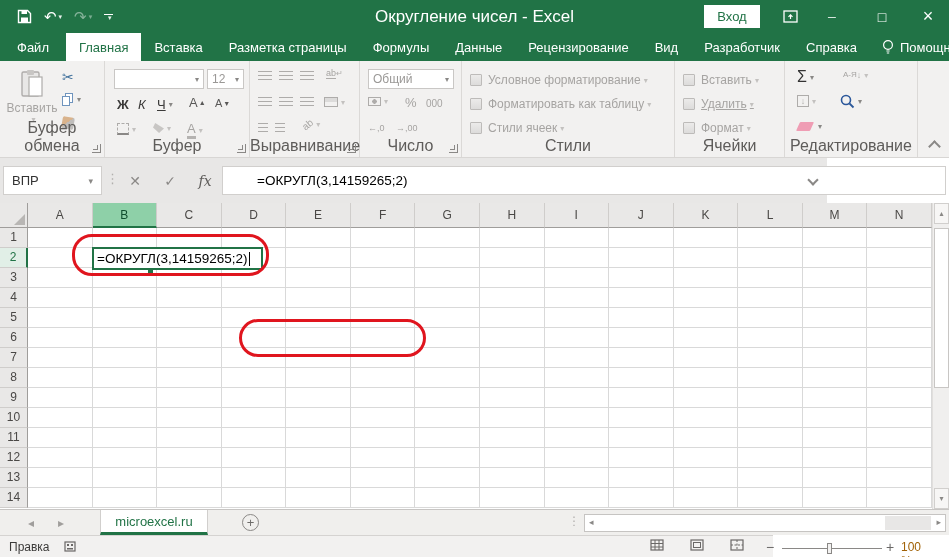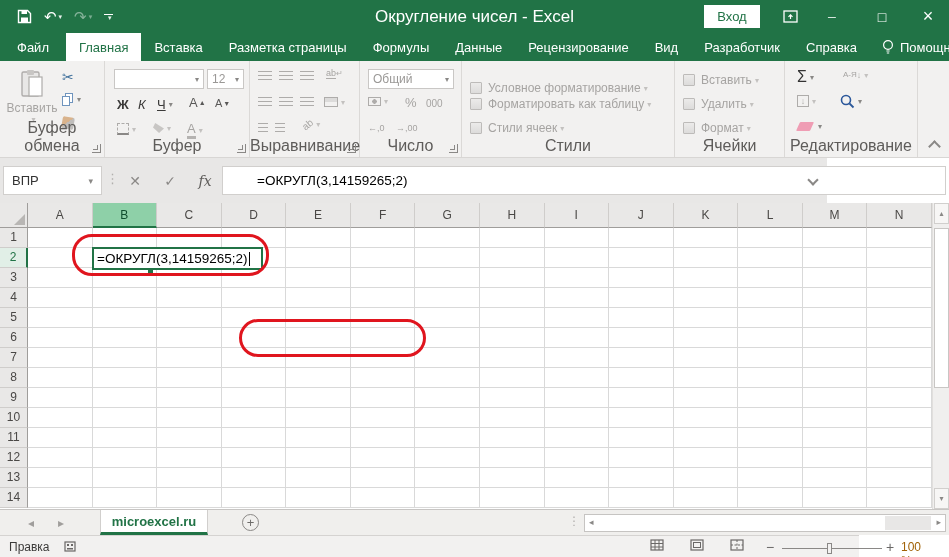--- a/index.html
+++ b/index.html
@@ -88,29 +88,29 @@
   .oval-cell{left:72px;top:234px;width:197px;height:42px}
 
   
   .vscroll{position:absolute;left:932px;top:203px;width:17px;height:306px;background:#f0efee;border-left:1px solid #e1dfdd}
   .vs-btn{position:absolute;left:1px;width:15px;height:21px;background:#f7f6f5;border:1px solid #d1cfcd;color:#8a8886;font-size:8px;display:flex;align-items:center;justify-content:center}
   .vs-thumb{position:absolute;left:1px;top:25px;width:15px;height:160px;background:#fff;border:1px solid #c8c6c4}
 
   
   .sheettabs{position:absolute;left:0;top:509px;width:949px;height:26px;background:#f0efed;border-top:1px solid #c7c5c3}
   .navarrow{position:absolute;top:6px;color:#a09e9c;font-size:12px}
-  .sheet-tab{position:absolute;left:100px;top:0;width:108px;height:25px;background:#fff;border-left:1px solid #d1cfcd;border-right:1px solid #d1cfcd;border-bottom:3px solid var(--green);display:flex;align-items:center;justify-content:center;font-weight:bold;font-size:13px;color:var(--green)}
+  .sheet-tab{position:absolute;left:100px;top:0;width:108px;height:25px;background:#fff;border-left:1px solid #d1cfcd;border-right:1px solid #d1cfcd;border-bottom:3px solid var(--green);display:flex;align-items:center;justify-content:center;font-weight:normal;font-size:13px;color:var(--green)}
   .addsheet{position:absolute;left:242px;top:4px;width:17px;height:17px;border:1px solid #8a8886;border-radius:50%;color:#6d6b69;font-size:13px;line-height:15px;text-align:center}
   .hs-dots{position:absolute;left:568px;top:4px;color:#b1afad;font-size:12px}
   .hscroll{position:absolute;left:584px;top:4px;width:362px;height:18px;background:#fff;border:1px solid #c6c4c2}
   .hs-arrow{position:absolute;top:2px;color:#8a8886;font-size:9px}
   .hs-shade{position:absolute;right:14px;top:1px;width:46px;height:14px;background:#e8e7e6}
 
   
-  .statusbar{position:absolute;left:0;top:535px;width:859px;height:22px;background:var(--ribbon-bg);border-top:1px solid #d5d3d1;font-size:12px;color:var(--dark)}
+  .statusbar{position:absolute;left:0;top:535px;width:773px;height:22px;background:var(--ribbon-bg);border-top:1px solid #d5d3d1;font-size:12px;color:var(--dark)}
   .sb-mode{position:absolute;left:9px;top:4px}
   .sb-macro{position:absolute;left:64px;top:4px}
   .viewicons{position:absolute;left:650px;top:3px;display:flex;gap:26px;color:#6a6867}
   .zoom-minus{position:absolute;left:766px;top:3px;color:#6a6867;font-size:14px}
   .zoom-track{position:absolute;left:782px;top:12px;width:100px;height:1px;background:#8a8886}
   .zoom-tick{position:absolute;left:830px;top:8px;width:1px;height:9px;background:#8a8886}
   .zoom-handle{position:absolute;left:827px;top:7px;width:5px;height:11px;background:#f2f1f0;border:1px solid #8a8886}
   .zoom-plus{position:absolute;left:886px;top:3px;color:#6a6867;font-size:14px}
   .zoom-pct{position:absolute;left:901px;top:4px;color:#a16207}
 </style>
@@ -306,21 +306,21 @@
         </div>
       <div class="mini glyph-dis" style="left:36px;top:62px;font-size:9px">
           <span>→,00</span>
         </div>
       <div class="glabel">Число</div>
       <div class="launcher"></div>
     </div>
 
     <div class="group" style="left:462px;width:213px">
       <div>
-          <div class="listrow" style="top: 16px; justify-content: center;">
+          <div class="listrow" style="top: 8px; justify-content: center;">
             <span class="mico"></span>
             <span>Условное форматирование</span>
             <span class="dd dim">▾</span>
           </div>
           <div class="listrow" style="top: 32px;">
             <span class="mico"></span>
             <span>Форматировать как таблицу</span>
             <span class="dd dim">▾</span>
           </div>
           <div class="listrow" style="top: 56px;">
@@ -332,21 +332,21 @@
       <div class="glabel">Стили</div>
     </div>
 
     <div class="group" style="left:675px;width:110px">
       <div>
           <div class="listrow" style="top: 8px;">
             <span class="mico"></span>
             <span>Вставить</span>
             <span class="dd dim">▾</span>
           </div>
-          <div class="listrow" style="top: 32px;">
+          <div class="listrow" style="top: 32px; text-decoration: underline;">
             <span class="mico"></span>
             <span>Удалить</span>
             <span class="dd dim">▾</span>
           </div>
           <div class="listrow" style="top: 56px;">
             <span class="mico"></span>
             <span>Формат</span>
             <span class="dd dim">▾</span>
           </div>
         </div>

